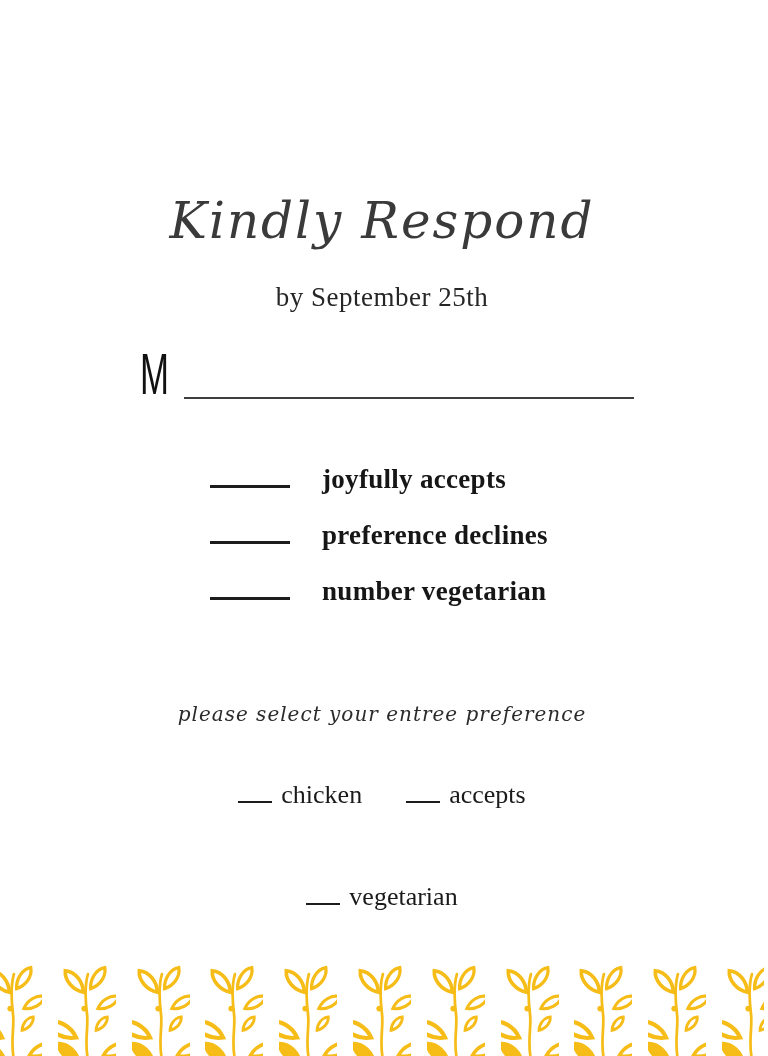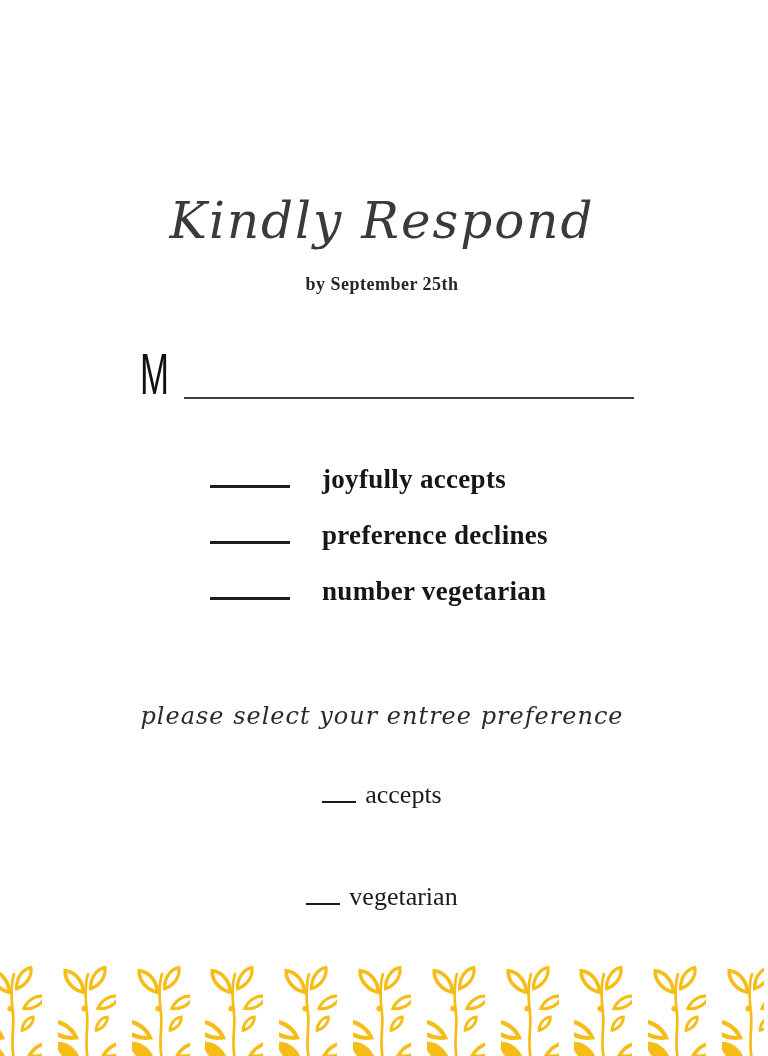--- a/index.html
+++ b/index.html
@@ -25,24 +25,24 @@
     position:absolute;top:192px;left:0;width:100%;
     text-align:center;
     font-family:"DejaVu Serif", serif;
     font-style:italic;
     font-weight:normal;
     font-size:50px;
     letter-spacing:2px;
     color:var(--script-ink);
   }
   .deadline{
-    position:absolute;top:274px;left:0;width:100%;
+    position:absolute;top:282px;left:0;width:100%;
     text-align:center;
-    font-weight:bold;
-    font-size:18px;
+    font-weight:normal;
+    font-size:27px;
     letter-spacing:0.5px;
     color:#262626;
   }
   .name-row{
     position:absolute;top:348px;left:140px;
     display:flex;align-items:flex-end;
   }
   .m-wrap{
     display:inline-block;width:40px;overflow:visible;
   }
@@ -79,21 +79,21 @@
     font-size:27px;
     letter-spacing:0.3px;
     color:#161616;
     white-space:nowrap;
   }
   .entree-prompt{
     position:absolute;top:702px;left:0;width:100%;
     text-align:center;
     font-family:"DejaVu Serif", serif;
     font-style:italic;
-    font-size:24px;
+    font-size:20px;
     letter-spacing:1px;
     color:#2b2b2b;
   }
   .entree-row{
     position:absolute;left:0;width:100%;
     display:flex;justify-content:center;
     align-items:baseline;
   }
   .entree-row.row1{top:780px;gap:44px;}
   .entree-row.row2{top:882px;}
@@ -147,20 +147,24 @@
       <span class="rsvp-blank"></span>
       <span class="rsvp-label">number vegetarian</span>
     </div>
   </div>
 
   <div class="entree-prompt">please select your entree preference</div>
 
   <div class="entree-row row1">
     <span class="entree-option">
       <span class="opt-blank"></span>
+      <span class="opt-label">chicken</span>
+    </span>
+    <span class="entree-option">
+      <span class="opt-blank"></span>
       <span class="opt-label">accepts</span>
     </span>
   </div>
 
   <div class="entree-row row2">
     <span class="entree-option">
       <span class="opt-blank"></span>
       <span class="opt-label">vegetarian</span>
     </span>
   </div>

